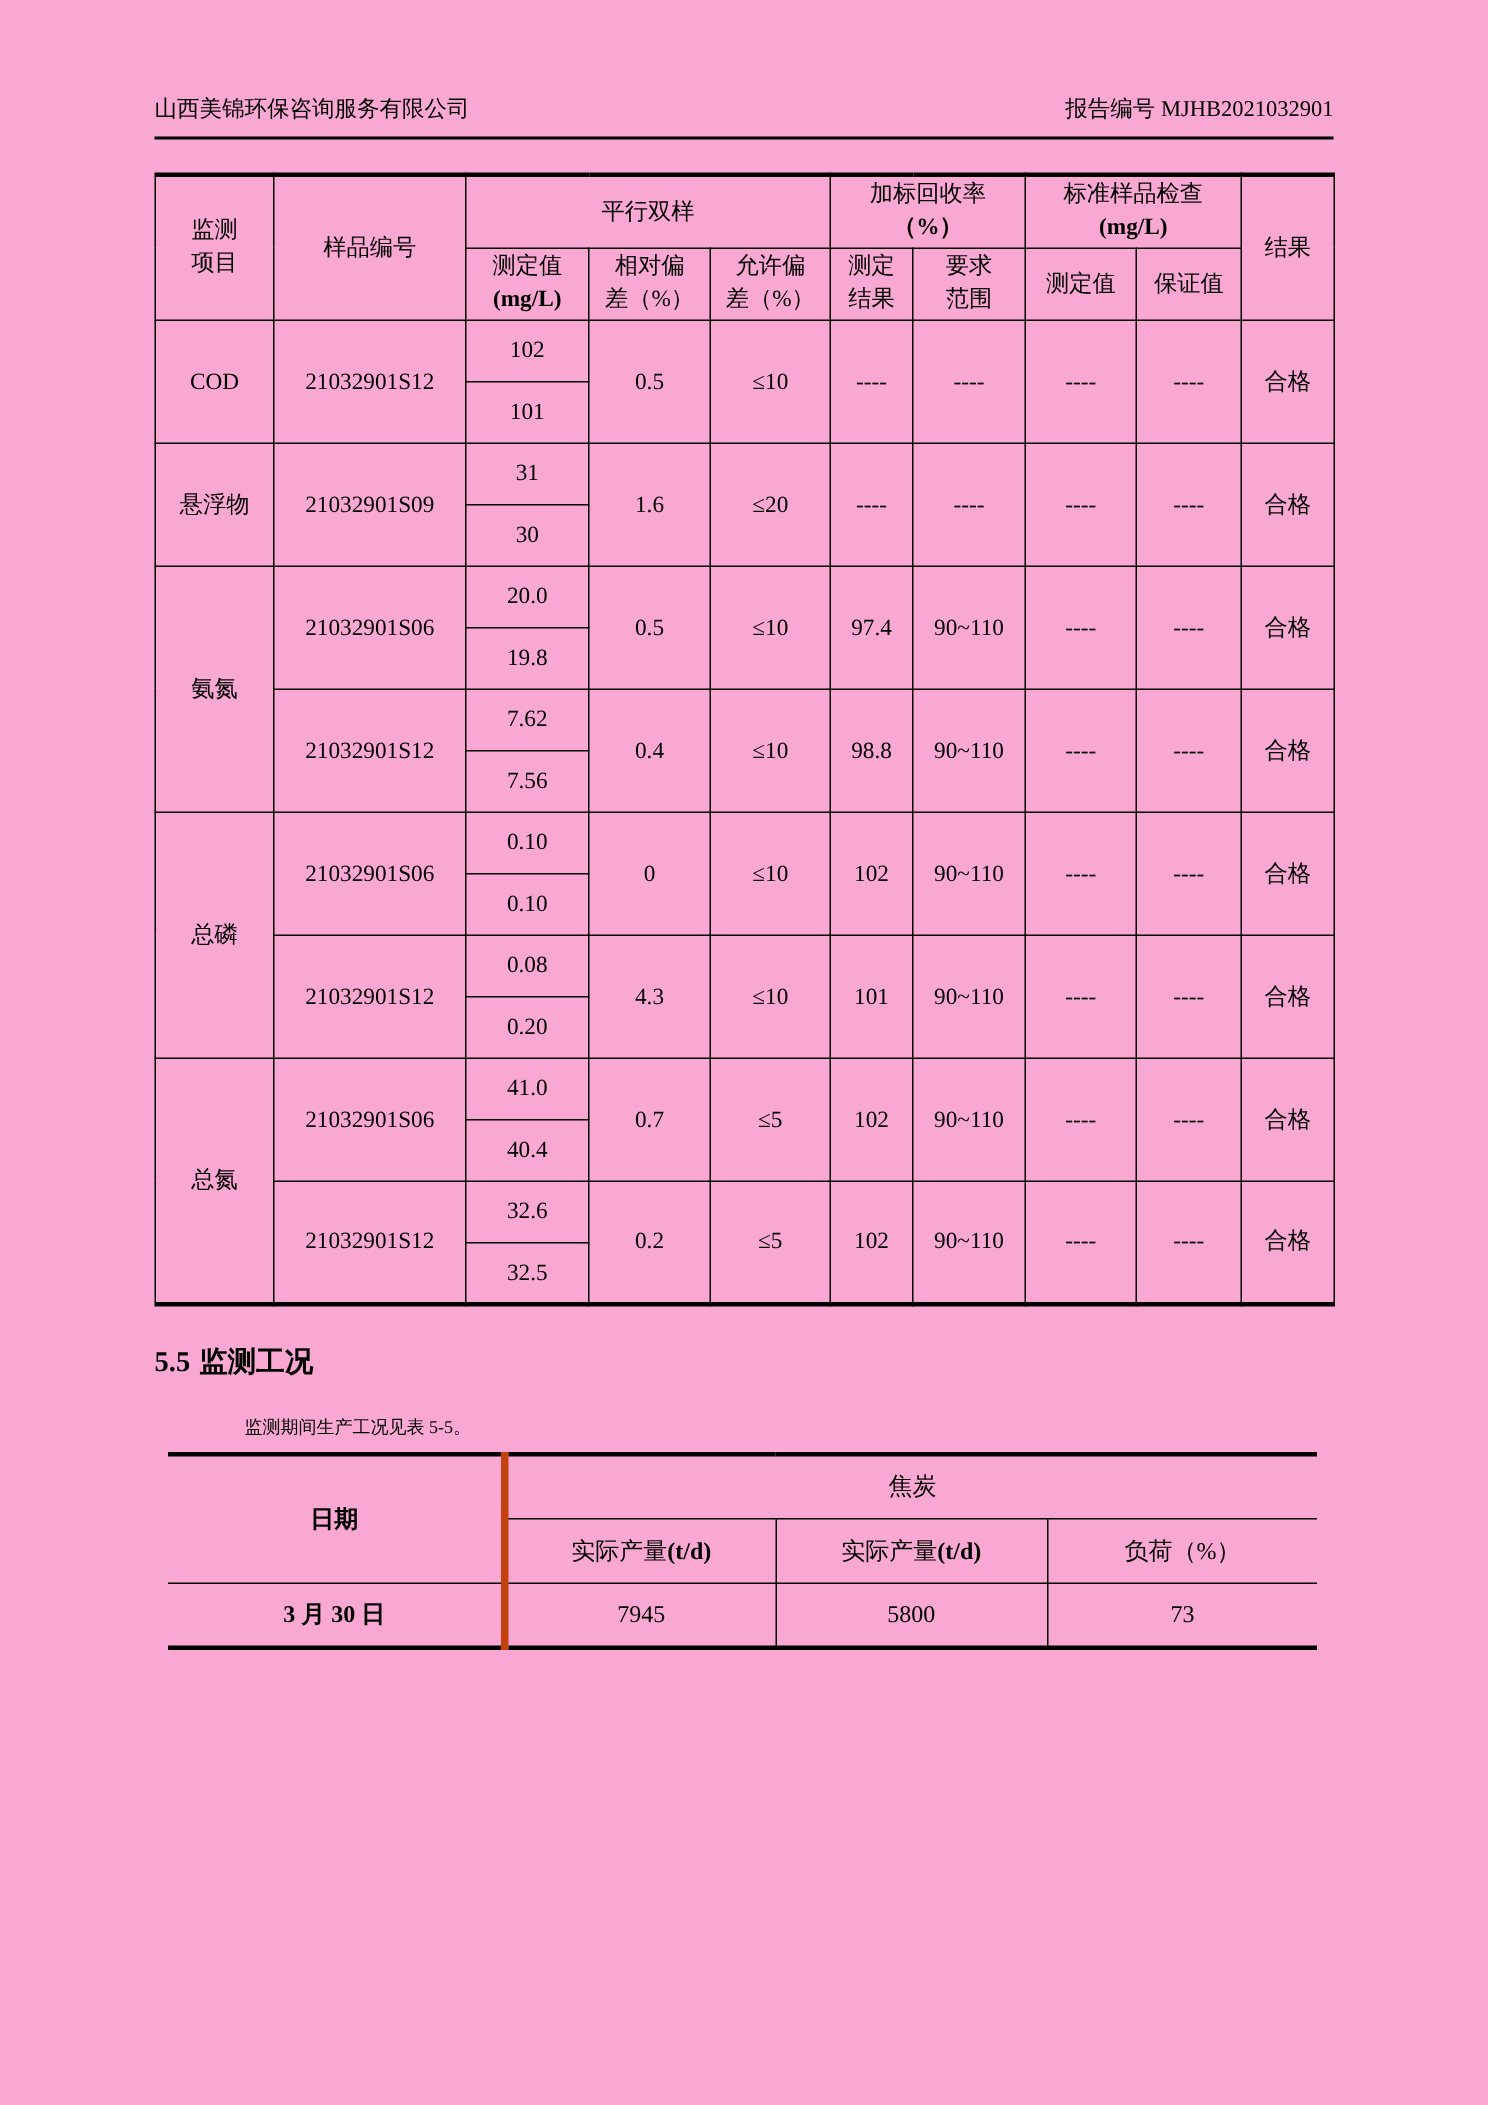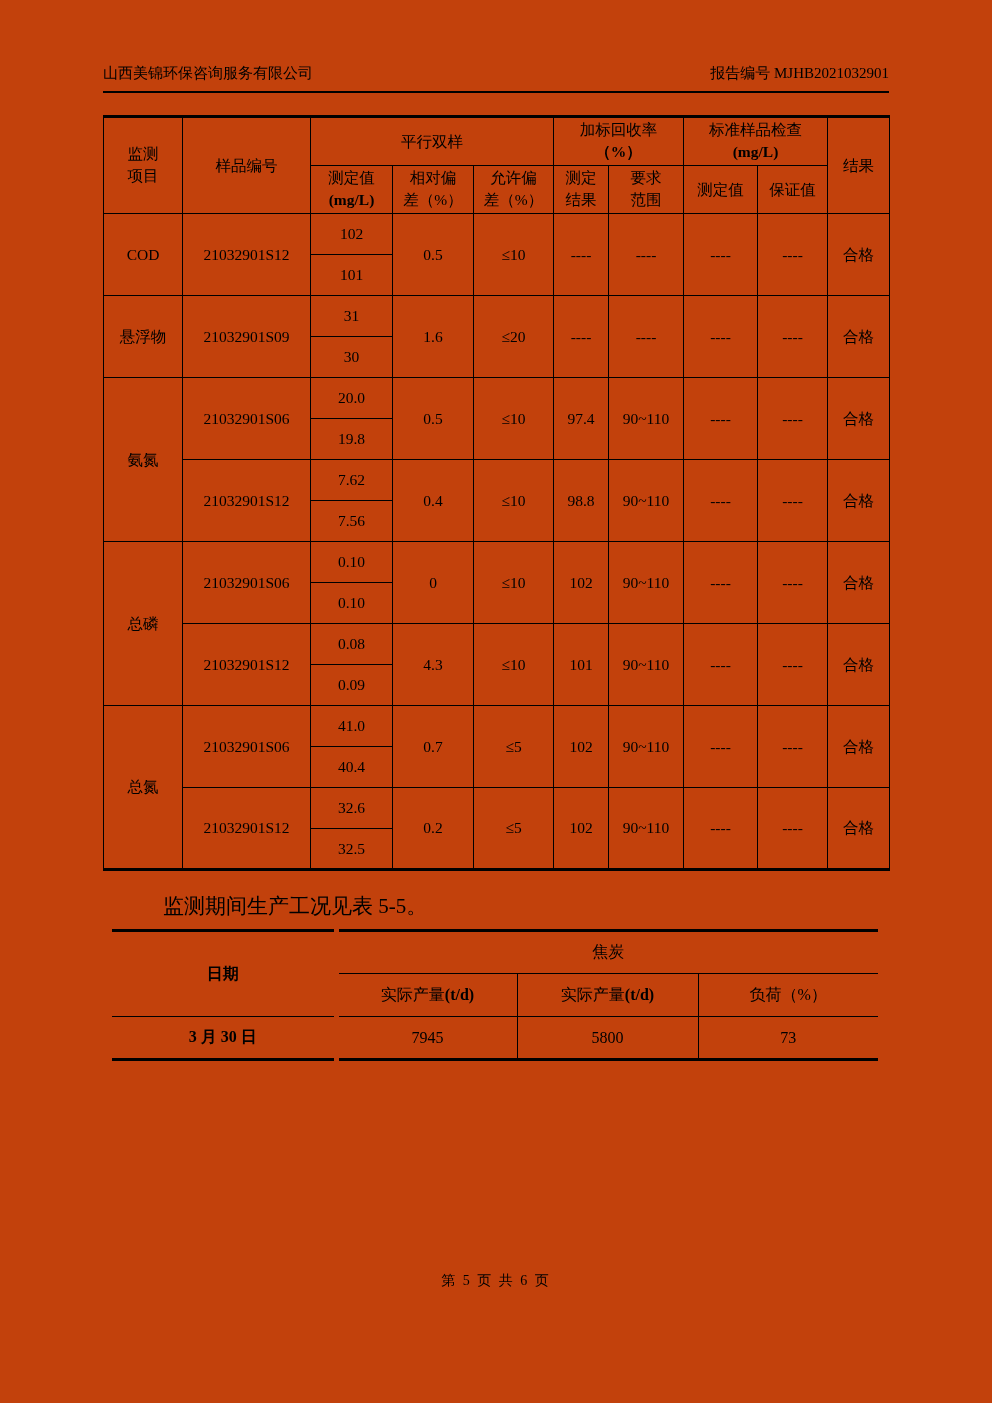--- a/index.html
+++ b/index.html
@@ -2,21 +2,21 @@
 <html><head>
 <meta charset="utf-8">
 <style>
   * { box-sizing: border-box; }
   html, body { margin: 0; padding: 0; background: #888; }
   .page {
     position: relative;
     width: 992px;
     height: 1403px;
     margin: 0 auto;
-    background: #c2410c;
+    background: #f9a8d4;
     font-family: "Liberation Serif", "DejaVu Serif", serif;
     color: #000;
     overflow: hidden;
   }
   .content { position: absolute; left: 103px; top: 0; width: 786px; }
 
   
   .doc-header {
     display: flex;
     justify-content: space-between;
@@ -53,21 +53,21 @@
   
   .section-heading {
     margin-top: 26px;
     font-size: 19px;
     font-weight: bold;
     line-height: 1.3;
   }
   .section-heading .num { margin-right: 6px; }
   .body-paragraph {
     margin-top: 22px;
-    font-size: 21px;
+    font-size: 12px;
     text-indent: 60px;
     line-height: 1.3;
   }
   .table-caption {
     margin-top: 17px;
     text-align: center;
     font-size: 16.5px;
     line-height: 1.3;
   }
   .table-caption .cap-label { font-weight: bold; margin-right: 38px; }
@@ -256,21 +256,21 @@
           <td>0.08</td>
           <td rowspan="2">4.3</td>
           <td rowspan="2">≤10</td>
           <td rowspan="2">101</td>
           <td rowspan="2">90~110</td>
           <td rowspan="2">----</td>
           <td rowspan="2">----</td>
           <td rowspan="2">合格</td>
         </tr>
         <tr class="sub">
-          <td>0.09</td>
+          <td>0.20</td>
         </tr>
 
         <tr class="sub">
           <td rowspan="4">总氮</td>
           <td rowspan="2">21032901S06</td>
           <td>41.0</td>
           <td rowspan="2">0.7</td>
           <td rowspan="2">≤5</td>
           <td rowspan="2">102</td>
           <td rowspan="2">90~110</td>
@@ -292,20 +292,23 @@
           <td rowspan="2">----</td>
           <td rowspan="2">----</td>
           <td rowspan="2">合格</td>
         </tr>
         <tr class="sub">
           <td>32.5</td>
         </tr>
       </tbody>
     </table>
 
+    <div class="section-heading">
+      <span class="num">5.5</span><span>监测工况</span>
+    </div>
 
     <div class="body-paragraph">监测期间生产工况见表 5-5。</div>
 
 
     <table class="prod-table">
       <colgroup>
         <col style="width:224px">
           <col style="width:181px">
           <col style="width:181px">
           <col style="width:180px">
@@ -324,14 +327,13 @@
           <td class="no-left thick-right">3 月 30 日</td>
           <td>7945</td>
           <td>5800</td>
           <td class="no-right">73</td>
         </tr>
       </tbody>
     </table>
 
   </div>
 
-  <div class="page-footer">第 5 页 共 6 页</div>
 </div>
 
 </body></html>

